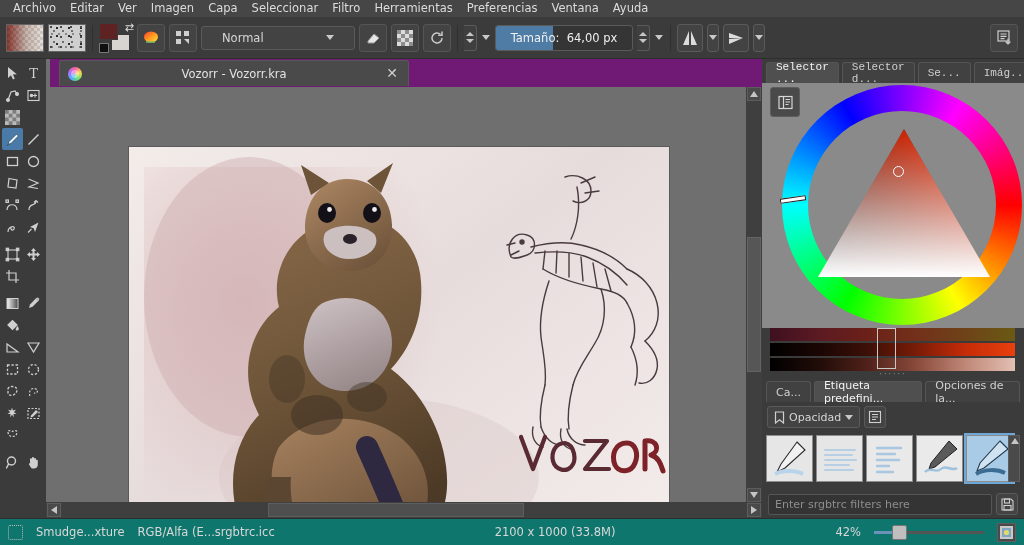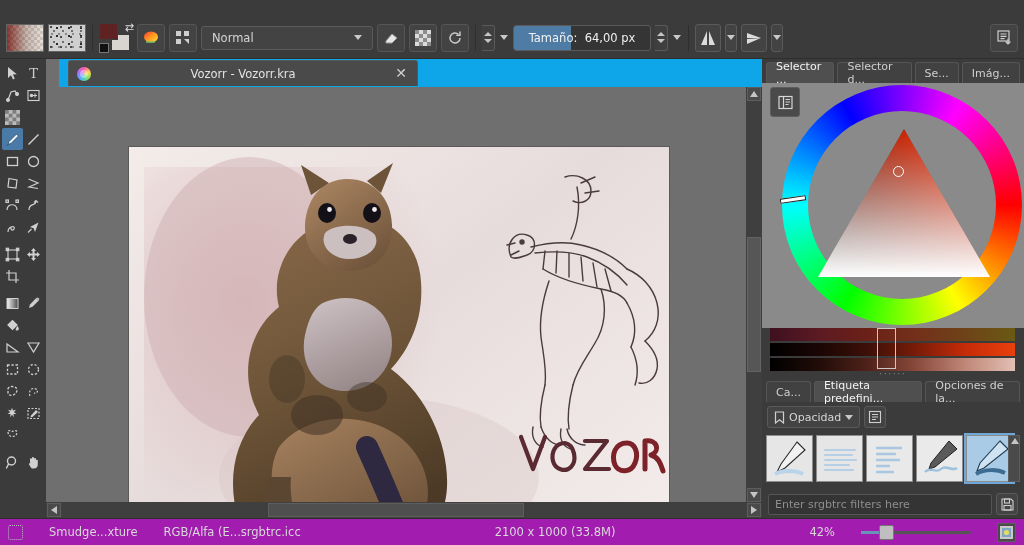--- a/index.html
+++ b/index.html
@@ -40,22 +40,22 @@
      radial-gradient(circle at 8px 3px,#2a2a2a 1px,transparent 1px),
      radial-gradient(circle at 3px 9px,#888 1px,transparent 1px);
     background-size:10px 10px,9px 11px,12px 8px,7px 13px; }
 
   .fgbg { position:relative; width:34px; height:30px; }
   .fgbg .fg { position:absolute; left:0; top:0; width:19px; height:17px; background:#5e2222; border:1px solid #3a3a3a; }
   .fgbg .bg { position:absolute; left:12px; top:11px; width:19px; height:17px; background:#d8d4d0; border:1px solid #3a3a3a; }
   .fgbg .blk { position:absolute; left:0; bottom:0; width:10px; height:10px; background:#111; border:1px solid #777; }
   .fgbg .swap { position:absolute; right:-1px; top:-2px; font-size:11px; color:#ddd; }
 
-  .blend-combo { width:172px; height:24px; background:#434343; border:1px solid #5a5a5a;
-    border-radius:3px; display:flex; align-items:center; padding:0 10px; justify-content:space-between; }
+  .blend-combo { width:154px; height:24px; background:#434343; border:1px solid #5a5a5a;
+    border-radius:3px; display:flex; align-items:center; padding:0 20px; justify-content:space-between; }
   .blend-combo span { font-size:11.5px; }
   .caret { width:0;height:0;border-left:4px solid transparent;border-right:4px solid transparent;border-top:5px solid #c9c9c9; }
 
   .slider-field { position:relative; height:26px; border:1px solid #5a5a5a; border-radius:3px;
     background:#353535; overflow:hidden; display:flex; align-items:center; justify-content:center; }
   .slider-field .fill { position:absolute; left:0; top:0; bottom:0; background:#4e7ca5; }
   .slider-field .lbl { position:relative; font-size:11.5px; color:#f0f0f0; white-space:nowrap; }
   .spin { width:13px; height:26px; display:flex; flex-direction:column; justify-content:center;
     border:1px solid #5a5a5a; border-left:none; border-radius:0 3px 3px 0; background:#3f3f3f; align-items:center; gap:3px; }
   .spin i { width:0;height:0;border-left:4px solid transparent;border-right:4px solid transparent; display:block;}
@@ -71,21 +71,21 @@
   
   .toolbox { position:absolute; left:0; top:59px; width:46px; height:459px; background:#3b3b3b;
     display:flex; flex-wrap:wrap; align-content:flex-start; padding:3px 2px; }
   .tool { width:21px; height:22px; display:flex; align-items:center; justify-content:center; margin:0; }
   .tool.sel { background:#4a7ba8; border-radius:2px; }
   .tool svg { display:block; }
   .tool-gap { width:44px; height:5px; }
 
   
   .canvas-wrap { position:absolute; left:46px; top:59px; width:716px; height:459px; background:#6f6f6f; }
-  .doc-tabbar { position:absolute; left:13px; top:0; width:716px; height:28px; background:#0ea5e9;text-decoration:underline; }
+  .doc-tabbar { position:absolute; left:4px; top:0; width:716px; height:28px; background:#701a75;text-decoration:underline; }
   .doc-tab { position:absolute; left:9px; top:1px; width:350px; height:26px; background:#4a4a4a;
     border:1px solid #585858; border-bottom:none; border-radius:3px 3px 0 0;
     display:flex; align-items:center; justify-content:center; }
   .doc-tab .tt { font-size:11.5px; color:#e2e2e2; }
   .doc-tab .ic { position:absolute; left:8px; top:6px; width:14px; height:14px; border-radius:50%;
     background:conic-gradient(#ff5ca8,#ffd34d,#6fe36f,#4db2ff,#b06cff,#ff5ca8); }
   .doc-tab .ic:after{content:"";position:absolute;left:3px;top:3px;width:8px;height:8px;border-radius:50%;background:#fff6;}
   .doc-tab .x { position:absolute; right:10px; top:5px; font-size:14px; color:#cfcfcf; line-height:15px;}
 
   .canvas-view { position:absolute; left:0; top:28px; width:700px; height:415px; background:#6f6f6f;
@@ -102,21 +102,21 @@
   .hscroll .arr { position:absolute; top:1px; width:14px; height:14px; background:#4a4a4a; border:1px solid #5d5d5d;
      display:flex; align-items:center; justify-content:center; }
   .hscroll .arr.l { left:1px; } .hscroll .arr.r { right:1px; }
   .hscroll .thumb { position:absolute; top:1px; left:222px; width:256px; height:14px; background:#4f4f4f; border:1px solid #5e5e5e; }
 
   
   .art-svg { position:absolute; inset:0; }
 
   
   .dock { position:absolute; left:762px; top:59px; width:262px; height:459px; background:#3b3b3b; }
-  .dock-tabs { display:flex; align-items:flex-end; height:24px; padding:2px 4px 0 4px; gap:3px; }
+  .dock-tabs { display:flex; align-items:flex-end; height:24px; padding:2px 4px 0 4px; gap:3px;font-family:Liberation Mono, monospace; }
   .dock-tab { height:21px; background:#414141; border:1px solid #555; border-bottom:none;
     border-radius:3px 3px 0 0; padding:0 9px; display:flex; align-items:center; font-size:11px; color:#cfcfcf; }
   .dock-tab.active { background:#4f4f4f; color:#f2f2f2; }
 
   .selector-panel { position:relative; width:262px; height:245px; background:#8a8a8a; }
   .panel-btn { position:absolute; left:8px; top:4px; width:30px; height:30px; background:#4a4a4a;
      border:1px solid #5d5d5d; border-radius:3px; display:flex; align-items:center; justify-content:center; }
   .wheel { position:absolute; left:42px; top:2px; width:240px; height:240px; border-radius:50%;
      background:conic-gradient(from 90deg,
         #ff0000 0deg,#ffff00 60deg,#00ff00 120deg,#00ffff 180deg,#0000ff 240deg,#ff00ff 300deg,#ff0000 360deg);
@@ -145,37 +145,50 @@
   .preset { width:47px; height:47px; background:#e3e3e3; border:1px solid #8d8d8d; position:relative; overflow:hidden; }
   .preset.sel { outline:2px solid #6fa8d6; background:#a9cbe6; }
   .preset-scroll { position:absolute; right:4px; top:3px; width:12px; height:47px; background:#4a4a4a; border:1px solid #5d5d5d; }
 
   .filter-row { position:absolute; left:0; bottom:0; width:262px; height:28px; display:flex; align-items:center;
      gap:4px; padding:3px 6px; }
   .filter-input { flex:1; height:21px; background:#343434; border:1px solid #555; border-radius:2px;
      display:flex; align-items:center; padding:0 6px; font-size:11px; color:#8d8d8d; }
 
   
-  .statusbar { position:absolute; left:0; bottom:0; width:1024px; height:27px; background:#a21caf;
-     border-top:1px solid #2e2e2e; display:flex; align-items:center; padding:0 8px; gap:26px; }
+  .statusbar { position:absolute; left:0; bottom:0; width:1024px; height:27px; background:#0f766e;
+     border-top:1px solid #2e2e2e; display:flex; align-items:center; padding:0 8px; gap:13px; }
   .sb-icon { width:15px; height:15px; border:1px dotted #b9b9b9; border-radius:2px; }
   .sb-text { font-size:11.5px; color:#d8d8d8; white-space:nowrap; }
   .sb-spacer { flex:1; }
   .zoom-slider { width:110px; height:14px; position:relative; display:flex; align-items:center; }
   .zoom-track { position:absolute; left:0; right:0; height:3px; background:#555; border-radius:2px; }
   .zoom-track .act { position:absolute; left:0; width:18px; height:3px; background:#6b93b8; }
   .zoom-knob { position:absolute; left:18px; width:15px; height:15px; background:#bfbfbf; border:1px solid #777; border-radius:2px; }
   .zoom-thumb-btn { width:19px; height:19px; border:1px solid #5d5d5d; background:#4a4a4a;
      display:flex; align-items:center; justify-content:center; }
 </style>
 </head>
 <body>
 
 <div class="app">
 
+  <div class="menubar">
+    <div class="menu-item">Archivo</div>
+    <div class="menu-item">Editar</div>
+    <div class="menu-item">Ver</div>
+    <div class="menu-item">Imagen</div>
+    <div class="menu-item">Capa</div>
+    <div class="menu-item">Seleccionar</div>
+    <div class="menu-item">Filtro</div>
+    <div class="menu-item">Herramientas</div>
+    <div class="menu-item">Preferencias</div>
+    <div class="menu-item">Ventana</div>
+    <div class="menu-item">Ayuda</div>
+  </div>
 
   <div class="toolbar">
     <div class="grad-swatch"></div>
     <div class="pattern-swatch"></div>
     <div class="tb-sep"></div>
 
     <div class="fgbg">
       <div class="bg"></div>
       <div class="fg"></div>
       <div class="blk"></div>

